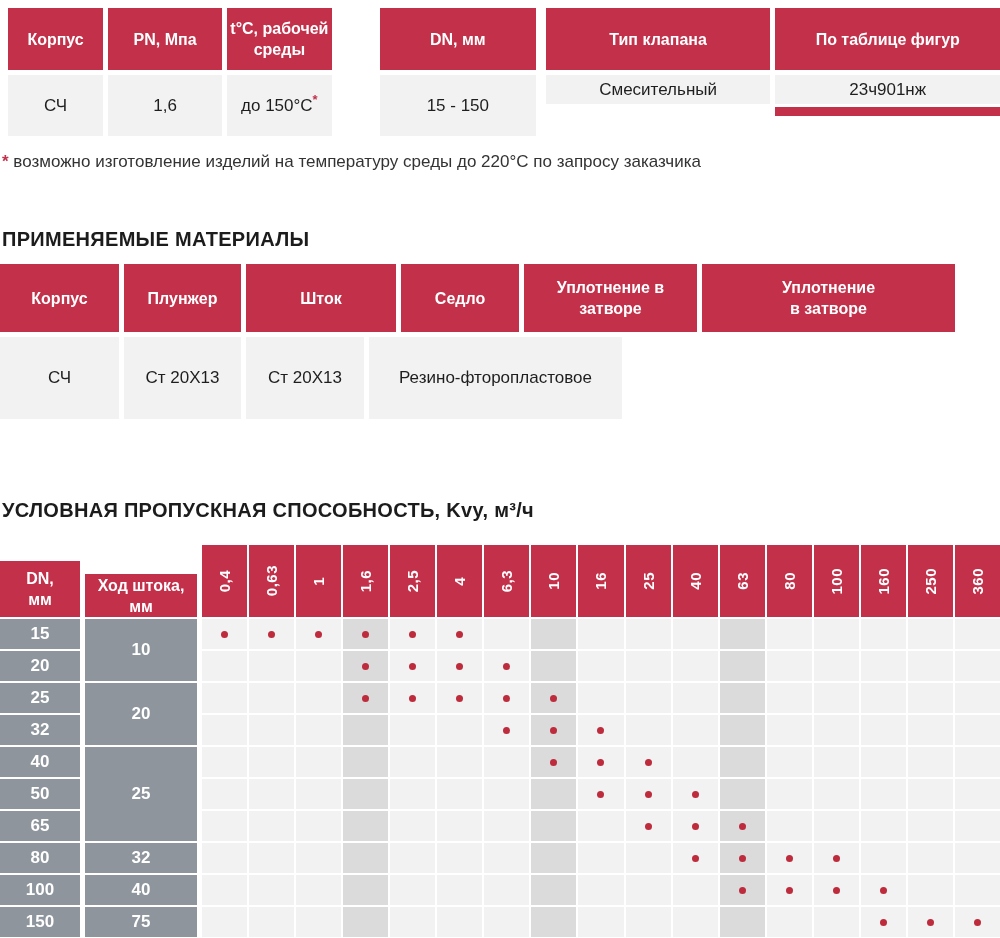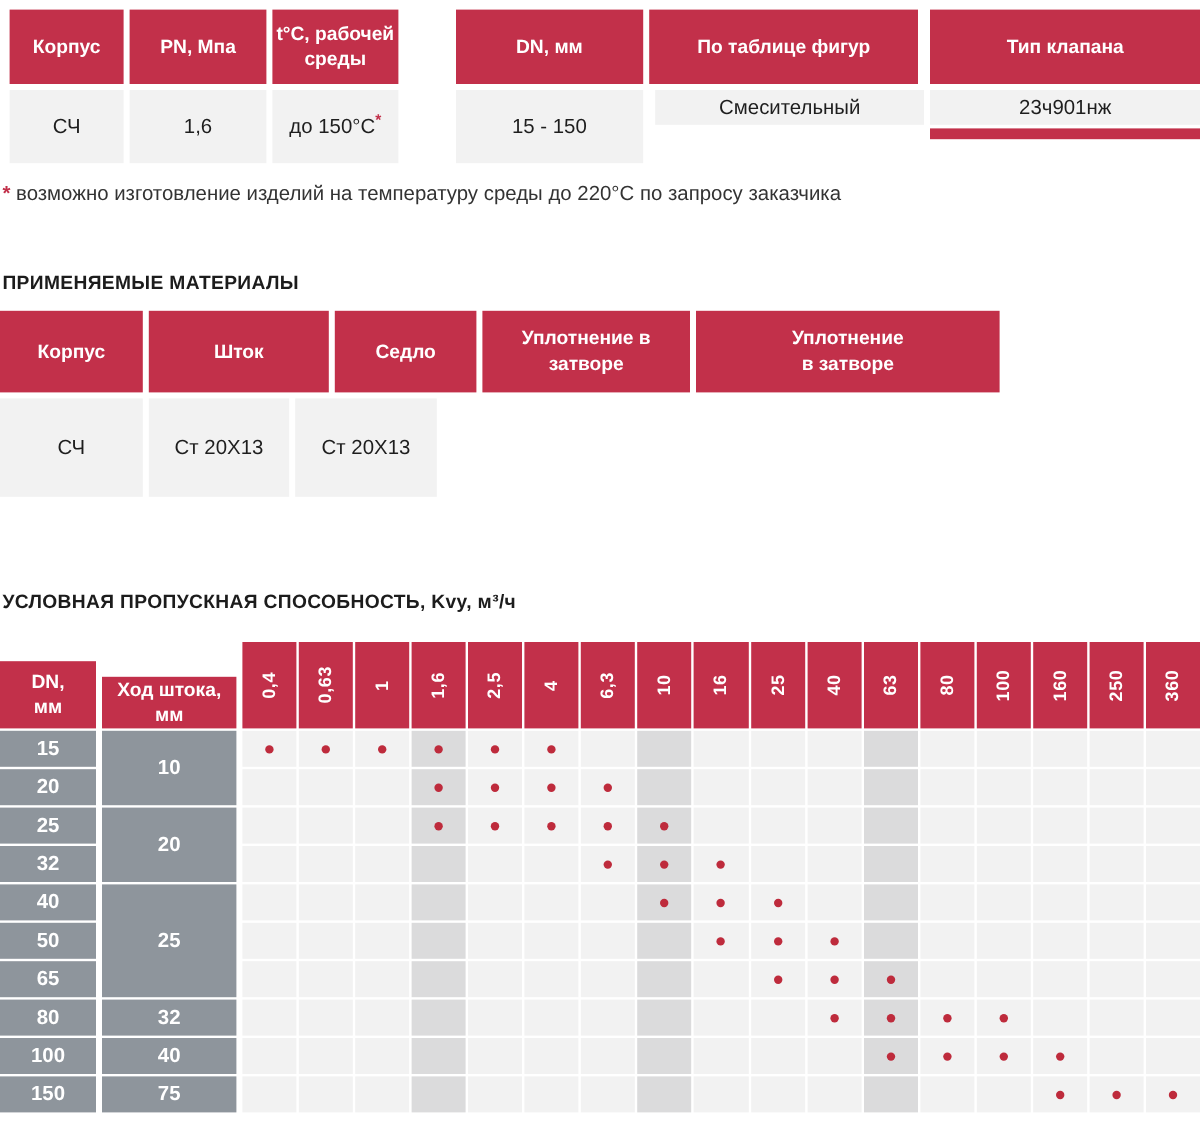--- a/index.html
+++ b/index.html
@@ -43,21 +43,21 @@
   .t1c6{ width:229px; margin-left:5px; }
   .stack{ display:flex; flex-direction:column; background:transparent; }
   .stack .sub{ height:29px; }
   .stack .sub + .sub{ margin-top:3px; }
   .accent-bar{ height:9px; margin-top:3px; background:var(--red); }
   .sup-mark{ color:var(--red); font-weight:700; font-size:13px; vertical-align:super; line-height:0; }
 
   
   .footnote{ margin:16px 0 0 2px; font-size:17px; color:#333; }
   .footnote .mark{ color:var(--red); font-weight:700; }
-  .h-sec{ font-size:16px; font-weight:700; color:#1c1c1c; letter-spacing:.3px; margin-left:2px; }
+  .h-sec{ font-size:20px; font-weight:700; color:#1c1c1c; letter-spacing:.3px; margin-left:2px; }
   .h-mat{ margin-top:56px; }
   .h-kv{ margin-top:80px; }
 
   
   .t2{ margin-top:13px; }
   .t2 .hrow{ height:68px; }
   .t2 .vrow{ margin-top:5px; height:82px; }
   .t2c1{ width:119px; }
   .t2c2{ width:117px; margin-left:5px; }
   .t2c3{ width:150px; margin-left:5px; }
@@ -97,22 +97,22 @@
 
   <div class="t1">
     <div class="row hrow">
       <div class="hd t1c1">Корпус</div>
       <div class="hd t1c2">PN, Мпа</div>
       <div class="hd t1c3">
         <div>t°C, рабочей</div>
         <div>среды</div>
       </div>
       <div class="hd t1c4">DN, мм</div>
+      <div class="hd t1c5">Тип клапана</div>
       <div class="hd t1c6">По таблице фигур</div>
-      <div class="hd t1c5">Тип клапана</div>
     </div>
     <div class="row vrow">
       <div class="vl t1c1">СЧ</div>
       <div class="vl t1c2">1,6</div>
       <div class="vl t1c3">
         <div><span>до 150°С</span><span class="sup-mark">*</span></div>
       </div>
       <div class="vl t1c4">15 - 150</div>
       <div class="stack t1c5">
         <div class="vl sub">Смесительный</div>
@@ -124,35 +124,37 @@
     </div>
   </div>
 
   <div class="footnote"><span class="mark">*</span><span> возможно изготовление изделий на температуру среды до 220°С по запросу заказчика</span></div>
 
   <div class="h-sec h-mat">ПРИМЕНЯЕМЫЕ МАТЕРИАЛЫ</div>
 
   <div class="t2">
     <div class="row hrow">
       <div class="hd t2c1">Корпус</div>
+      <div class="hd t2c2">Плунжер</div>
       <div class="hd t2c3">Шток</div>
       <div class="hd t2c4">Седло</div>
       <div class="hd t2c5">
         <div>Уплотнение в</div>
         <div>затворе</div>
       </div>
       <div class="hd t2c6">
         <div>Уплотнение</div>
         <div>в затворе</div>
       </div>
     </div>
     <div class="row vrow">
       <div class="vl t2c1">СЧ</div>
       <div class="vl t2c2">Ст 20Х13</div>
       <div class="vl t2c4">Ст 20Х13</div>
+      <div class="vl t2c6">Резино-фторопластовое</div>
     </div>
   </div>
 
   <div class="h-sec h-kv">УСЛОВНАЯ ПРОПУСКНАЯ СПОСОБНОСТЬ, Kvу, м³/ч</div>
 
   <div class="kv-grid" id="kv-grid">
       <div class="hcell" style="grid-area: 1 / 1; margin-top: 16px;">
         <div>DN,</div>
         <div>мм</div>
       </div>

